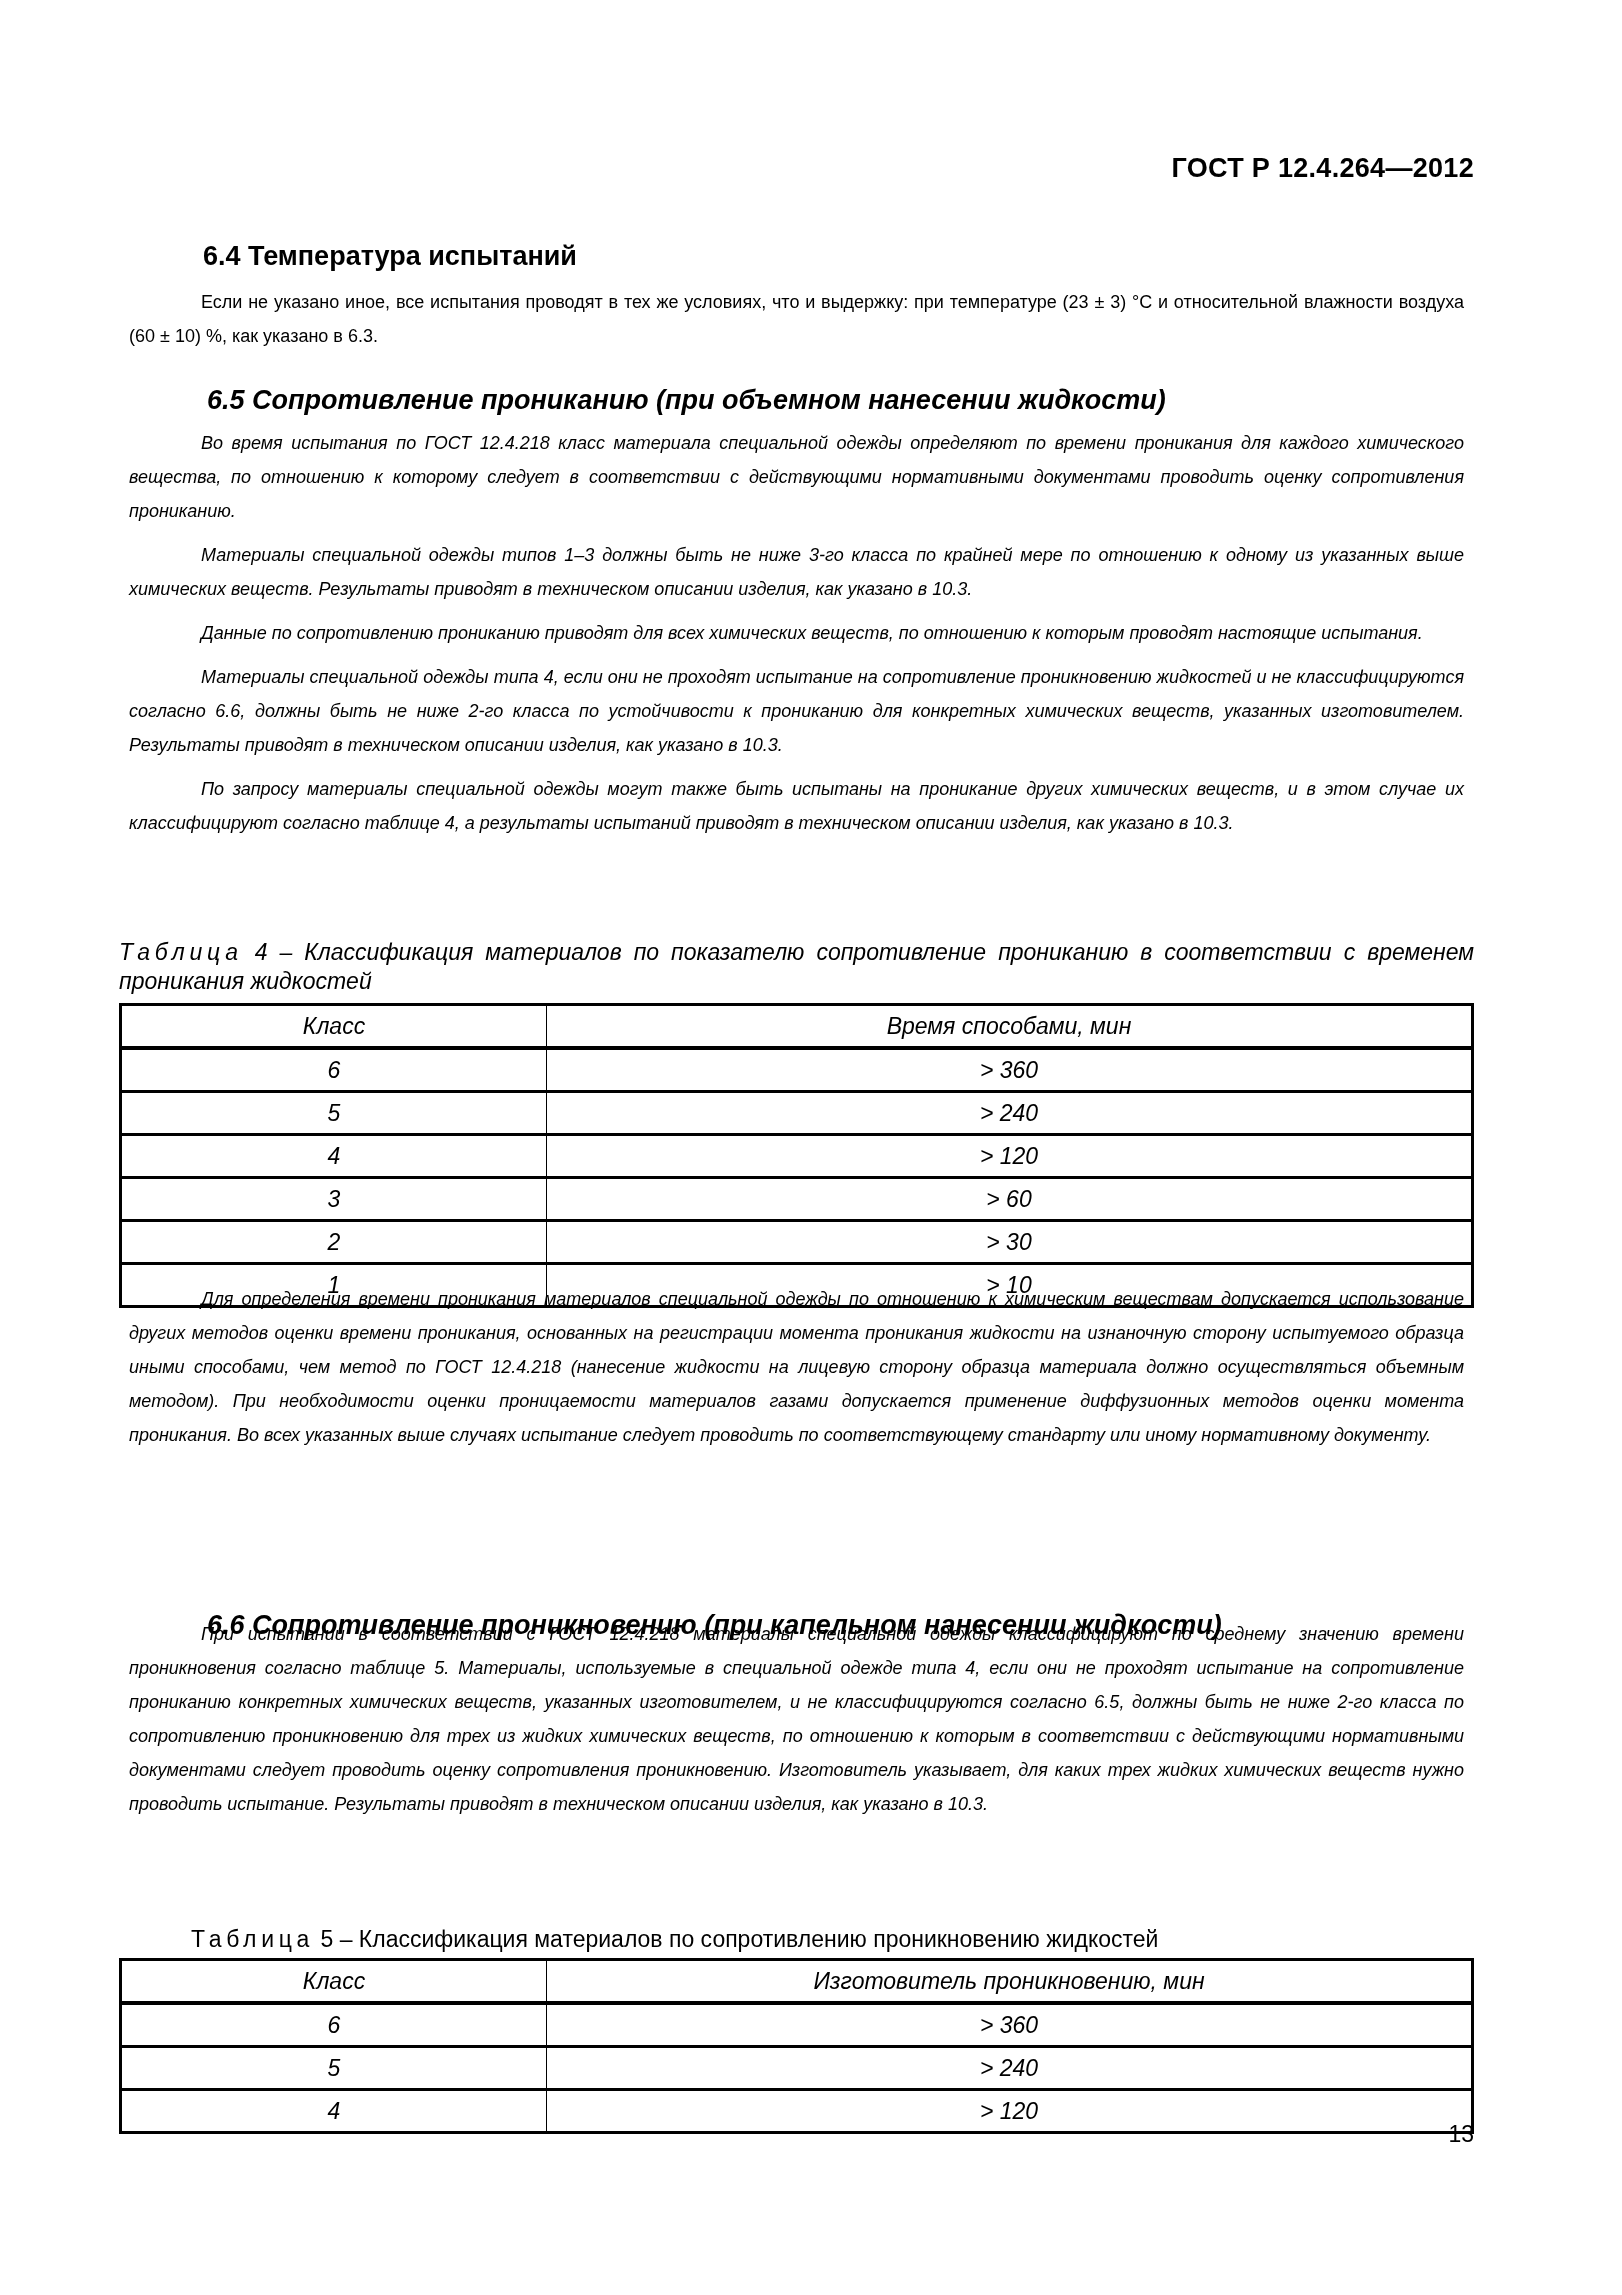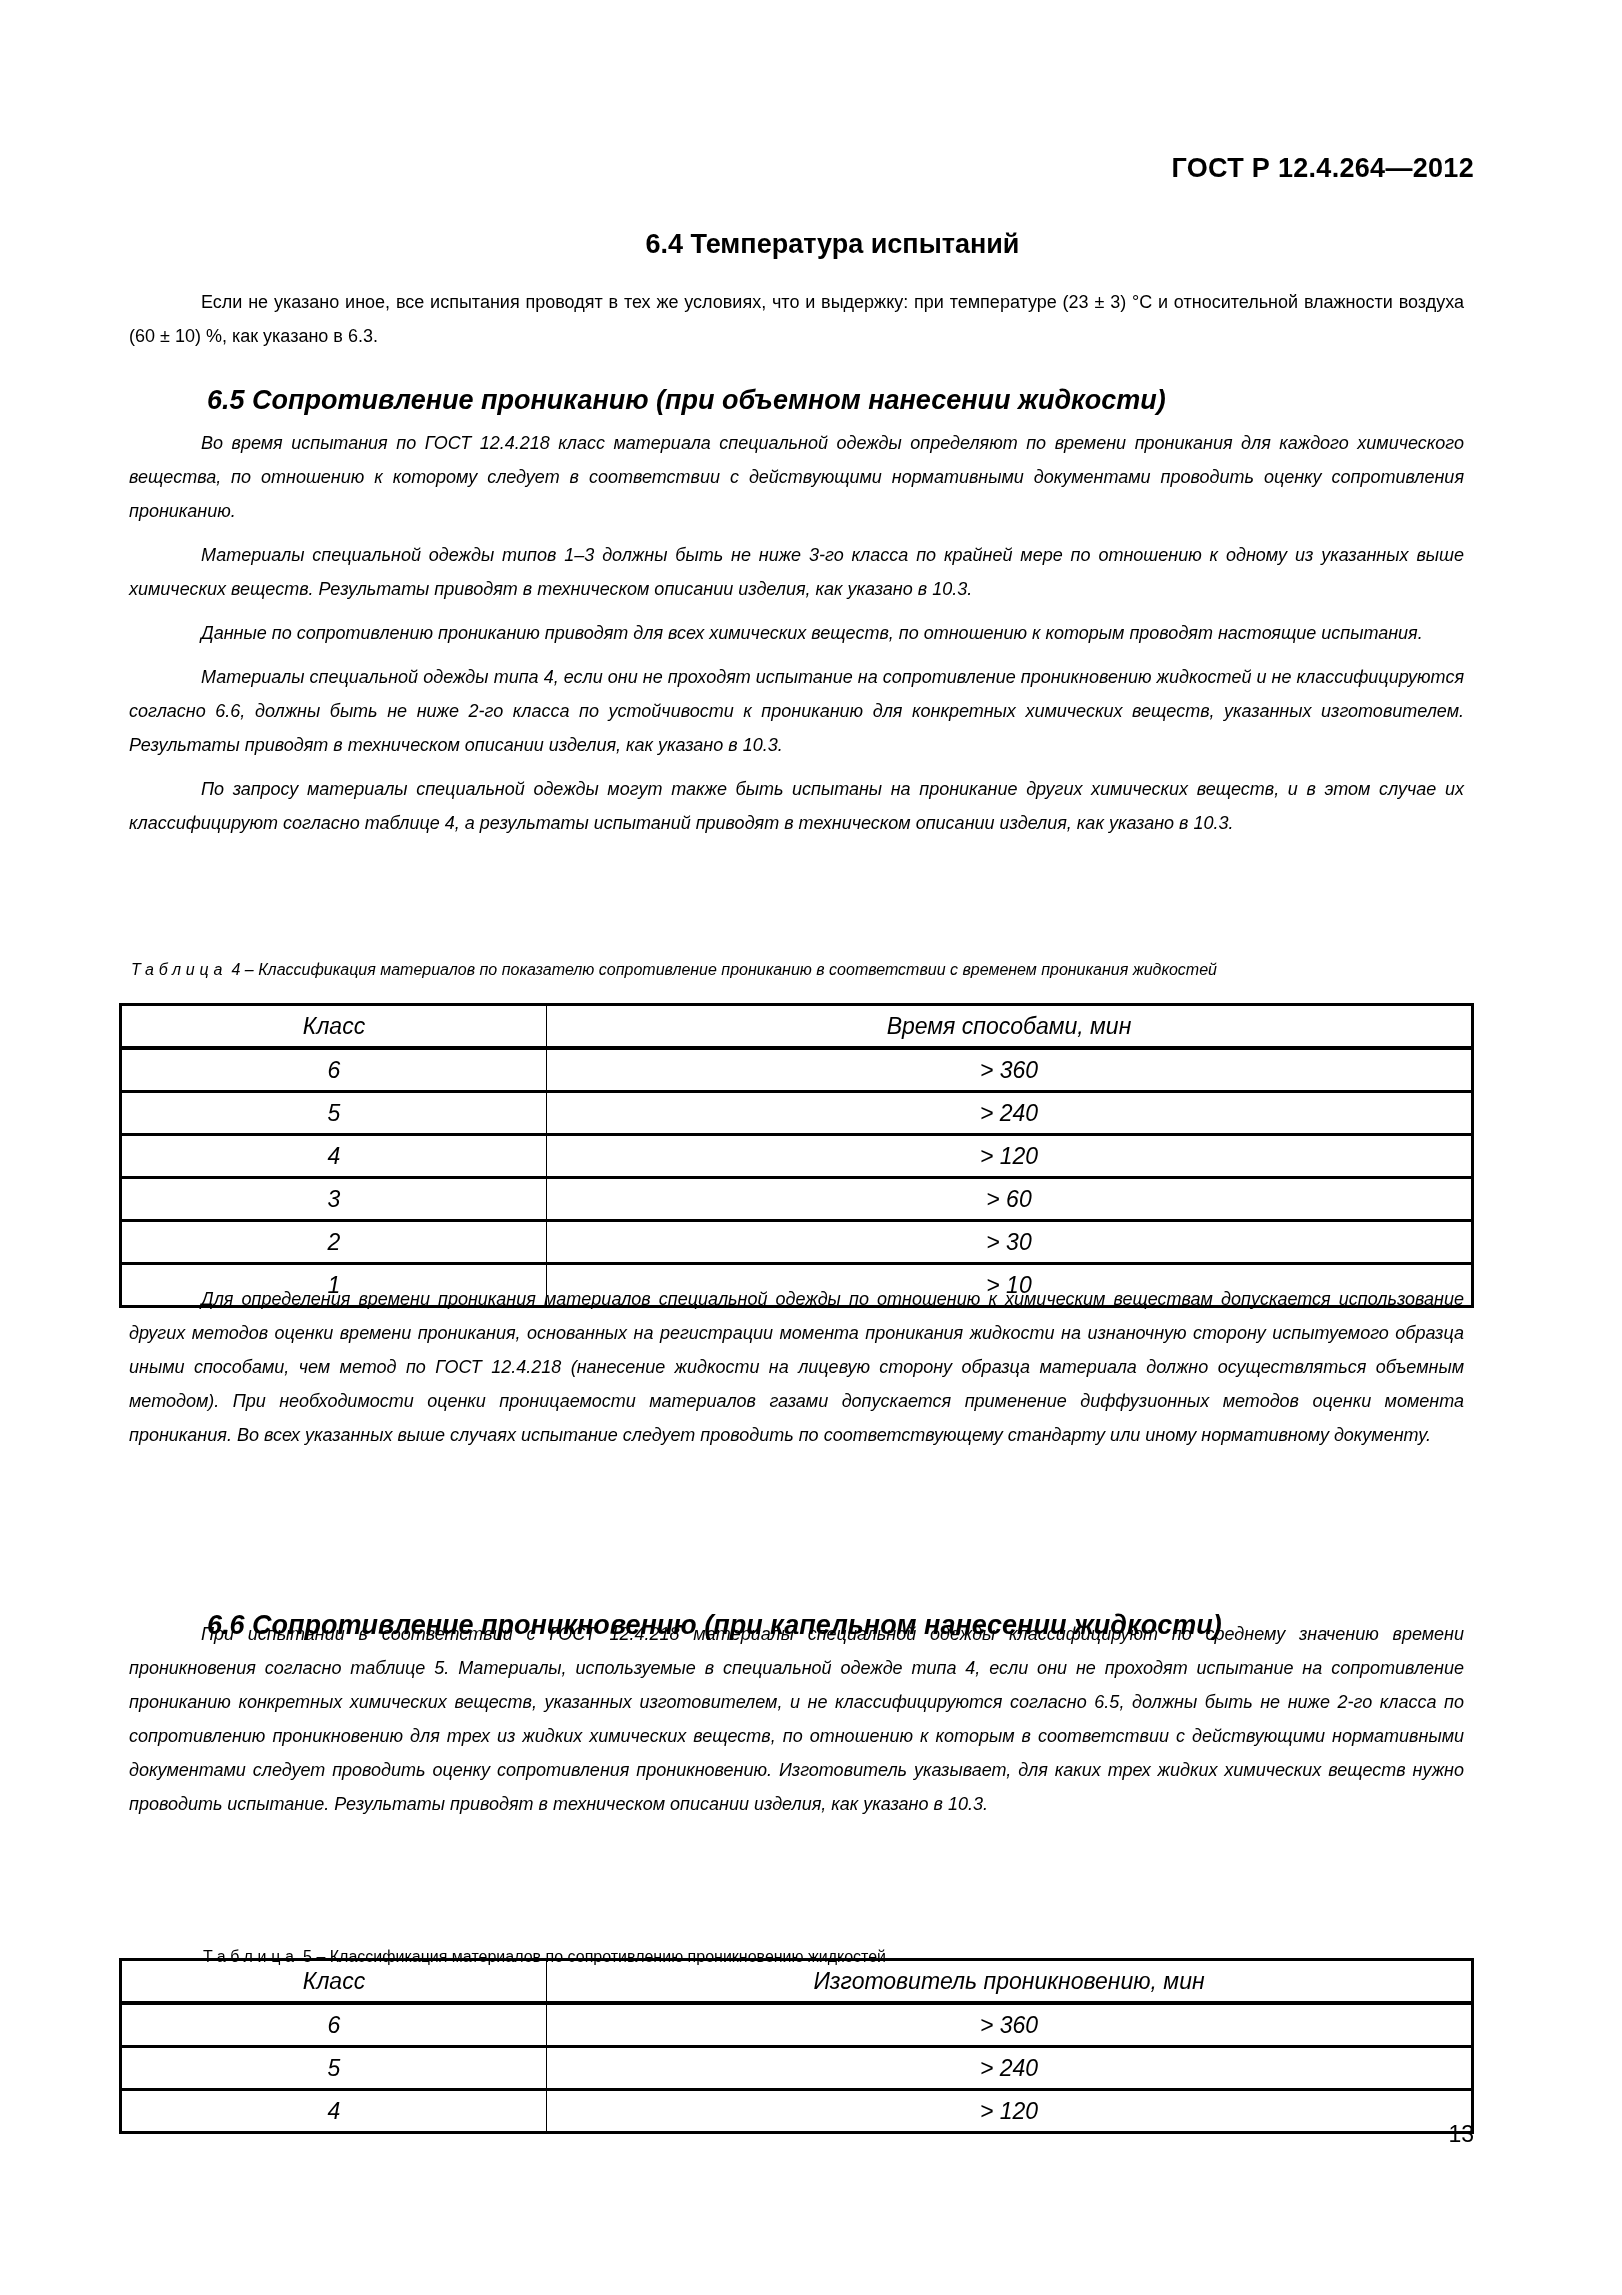--- a/index.html
+++ b/index.html
@@ -2,25 +2,25 @@
 <html style="font-size:10.7px"><head>
 <meta charset="utf-8">
 <style>
   html, body { margin: 0; padding: 0; background: #ffffff; }
   body { width: 1623px; height: 2295px; position: relative; overflow: hidden;
          font-family: "Liberation Sans", sans-serif; color: #000; }
   .page { position: absolute; left: 0; top: 0; width: 1623px; height: 2295px; }
   .header { position: absolute; right: 149px; top: 153px; font-weight: bold; font-size: 27px;
             letter-spacing: 0.3px; margin-left: 17px; }
   .col { position: absolute; left: 119px; width: 1355px; }
-  .h-plain { font-weight: bold; font-size: 27px; line-height: 34px; padding-left: 72px; margin: 0; text-align: center; }
+  .h-plain { font-weight: bold; font-size: 27px; line-height: 34px; padding-left: 72px; margin: 12px; }
   .h-ital { font-weight: bold; font-style: italic; font-size: 27px; line-height: 34px; padding-left: 72px; margin: 16px; }
   p { margin: 10px; font-size: 18px; line-height: 34px; text-align: justify; text-indent: 72px; }
   p.it { font-style: italic; }
-  .caption { font-size: 16px; line-height: 39px; margin: 12px; }
+  .caption { font-size: 23px; line-height: 29px; margin: 0; }
   .caption.it { font-style: italic; }
   .spaced { letter-spacing: 4.7px; }
   table { border-collapse: collapse; width: 1355px; table-layout: fixed; }
   td, th { border: 1.3px solid #000; text-align: center; font-style: italic; font-weight: normal;
            font-size: 23px; height: 32px; padding: 4px; line-height: 32px; }
   table { border: 3.4px solid #000; }
   thead th { border-bottom: 4.7px solid #000; }
   tbody td { border-top: 3.4px solid #000; }
   th.c1, td.c1 { width: 416px; }
   .pagenum { position: absolute; right: 149px; top: 2121px; font-size: 23px; }

